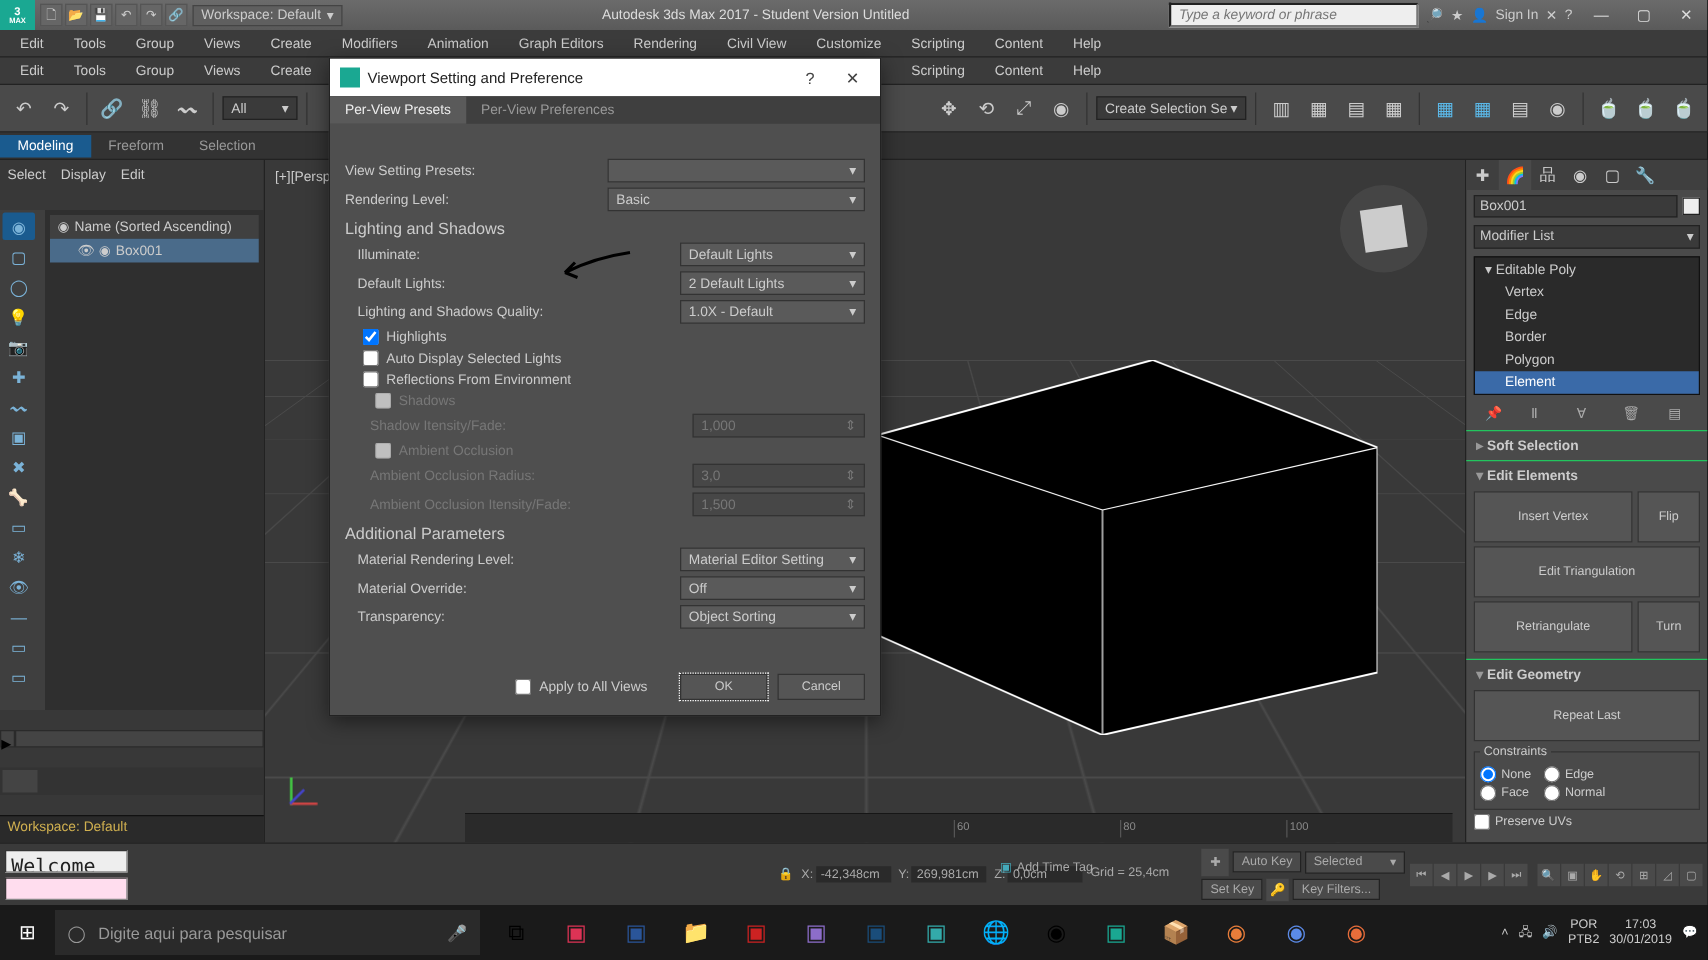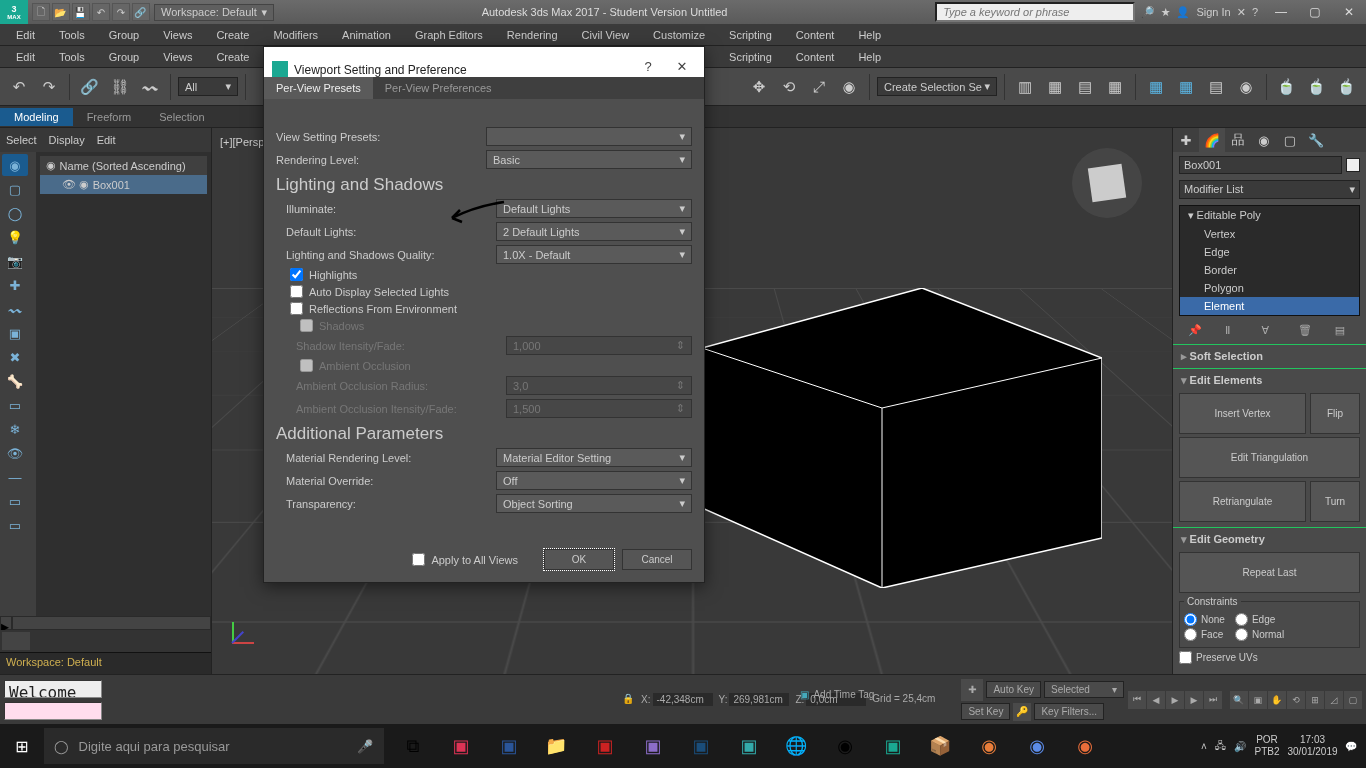--- a/index.html
+++ b/index.html
@@ -20,21 +20,21 @@
 .toolbar { height:38px; background:#4a4a4a; display:flex; align-items:center; padding:0 6px; gap:4px; border-bottom:1px solid #222; }
 .tb-btn { width:26px; height:26px; display:flex; align-items:center; justify-content:center; color:#ccc; font-size:15px; cursor:pointer; border-radius:2px; }
 .tb-sep { width:1px; height:26px; background:#333; margin:0 3px; }
 .tb-sel { background:#3a3a3a; color:#ccc; font-size:11px; padding:2px 6px; border:1px solid #222; display:flex; justify-content:space-between; align-items:center; }
 .ribbon-tabs { height:22px; background:#333; display:flex; align-items:center; border-bottom:1px solid #222; }
 .ribbon-tab { color:#999; font-size:11px; padding:3px 14px; cursor:pointer; }
 .ribbon-tab.active { background:#1a5b8f; color:#fff; }
 .ribbon-body { height:22px; background:#3f3f3f; display:flex; align-items:center; padding:0 4px; gap:2px; border-bottom:1px solid #222; }
 .ribbon-body .rb { color:#ccc; font-size:11px; padding:2px 8px; background:#4a4a4a; cursor:pointer; }
 .main { position:absolute; top:128px; left:0; right:0; bottom:94px; display:flex; }
-.left-panel { width:212px; background:#383838; border-right:1px solid #222; display:flex; flex-direction:column; }
+.left-panel { width:212px; background:#383838; border-right:1px solid #222; display:flex; flex-direction:column;gap:16px; }
 .lp-top { height:24px; display:flex; align-items:center; padding:0 6px; gap:12px; }
 .lp-top span { color:#ccc; font-size:11px; cursor:pointer; }
 .lp-body { flex:1; display:flex; }
 .lp-icons { width:36px; background:#3f3f3f; display:flex; flex-direction:column; gap:2px; padding:2px; }
 .lp-icon { width:26px; height:22px; display:flex; align-items:center; justify-content:center; color:#7bb3d8; font-size:13px; cursor:pointer; border-radius:2px; }
 .lp-icon.active { background:#1a5b8f; }
 .lp-tree { flex:1; background:#2f2f2f; color:#ccc; font-size:11px; padding:4px; }
 .lp-hdr { background:#404040; padding:3px 6px; display:flex; align-items:center; gap:4px; }
 .lp-item { padding:3px 6px 3px 22px; background:#4a6b8a; display:flex; align-items:center; gap:4px; }
 .lp-ws { height:22px; background:#2a2a2a; color:#d0b050; font-size:11px; padding:3px 6px; border-top:1px solid #111; }
@@ -92,37 +92,37 @@
 .sb-nav-btn { width:18px; height:18px; background:#4a4a4a; display:flex; align-items:center; justify-content:center; font-size:9px; cursor:pointer; }
 .taskbar { position:absolute; bottom:0; left:0; right:0; height:44px; background:#1a1a1a; display:flex; align-items:center; }
 .tb-start { width:44px; height:44px; display:flex; align-items:center; justify-content:center; color:#fff; font-size:16px; }
 .tb-search { flex:0 0 340px; height:36px; background:#2a2a2a; display:flex; align-items:center; padding:0 10px; color:#999; font-size:13px; gap:10px; }
 .tb-apps { display:flex; gap:2px; margin-left:6px; }
 .tb-app { width:46px; height:44px; display:flex; align-items:center; justify-content:center; font-size:18px; cursor:pointer; }
 .tb-tray { margin-left:auto; display:flex; align-items:center; gap:8px; padding:0 8px; color:#ccc; font-size:10px; }
 .tb-clock { text-align:center; line-height:1.2; }
 
 .dialog { position:absolute; left:263px; top:46px; width:442px; background:#4f4f4f; border:1px solid #222; box-shadow:0 4px 16px rgba(0,0,0,.5); color:#ccc; font-size:11px; z-index:100; }
-.dlg-title { height:30px; background:#fff; color:#222; display:flex; align-items:flex-end; padding:0 8px; gap:6px; }
+.dlg-title { height:30px; background:#fff; color:#222; display:flex; align-items:center; padding:0 8px; gap:6px; }
 .dlg-title-logo { width:16px; height:16px; background:#1aa892; }
 .dlg-title-text { flex:1; font-size:12px; }
 .dlg-title-btn { width:28px; height:22px; display:flex; align-items:center; justify-content:center; cursor:pointer; color:#444; font-size:13px; }
 .dlg-tabs { display:flex; background:#3f3f3f; }
 .dlg-tab { padding:5px 12px; color:#999; cursor:pointer; }
 .dlg-tab.active { background:#5a5a5a; color:#eee; }
 .dlg-body { padding:24px 12px; }
 .dlg-row { display:flex; align-items:center; margin:4px 0; }
-.dlg-row.indent { padding-left:10px; }
+.dlg-row.indent { padding-left:10px;gap:48px; }
 .dlg-label { flex:0 0 210px; }
 .dlg-field { flex:1; background:#5a5a5a; padding:2px 6px; border:1px solid #333; display:flex; justify-content:space-between; align-items:center; cursor:pointer; }
 .dlg-field.dis { background:#474747; color:#777; }
 .dlg-chk { display:flex; align-items:center; gap:6px; margin:4px 0 4px 14px; }
 .dlg-chk input { margin:0; }
 .dlg-chk.dis { color:#777; }
-.dlg-grp-title { margin:6px 0 2px; font-size:17px; }
+.dlg-grp-title { margin:6px 0 2px; font-size:13px; }
 .dlg-subgrp { padding-left:10px; }
 .dlg-foot { display:flex; justify-content:flex-end; align-items:center; gap:8px; padding:8px 12px 12px; }
 .dlg-foot .rp-btn { width:70px; padding:4px; }
 .dlg-ok { background:#555; outline:1px dotted #fff; }
 .arrow { position:absolute; left:446px; top:198px; width:60px; height:34px; z-index:101; }
 </style>
 </head>
 <body>
 
 <div class="titlebar">
@@ -295,20 +295,26 @@
         </svg>
     </div>
     <div class="vp-navcube">
         <div class="vp-navcube-cube"></div>
       </div>
     <div class="vp-gizmo">
         <div class="vp-axis-y"></div>
         <div class="vp-axis-x"></div>
         <div class="vp-axis-z"></div>
       </div>
+    <div class="vp-ruler">
+      <div style="flex:3"></div>
+      <div class="tick">60</div>
+      <div class="tick">80</div>
+      <div class="tick">100</div>
+    </div>
   </div>
 
   <div class="right-panel">
     <div class="rp-tabs">
       <div class="rp-tab">✚</div>
       <div class="rp-tab active">🌈</div>
       <div class="rp-tab">品</div>
       <div class="rp-tab">◉</div>
       <div class="rp-tab">▢</div>
       <div class="rp-tab">🔧</div>

